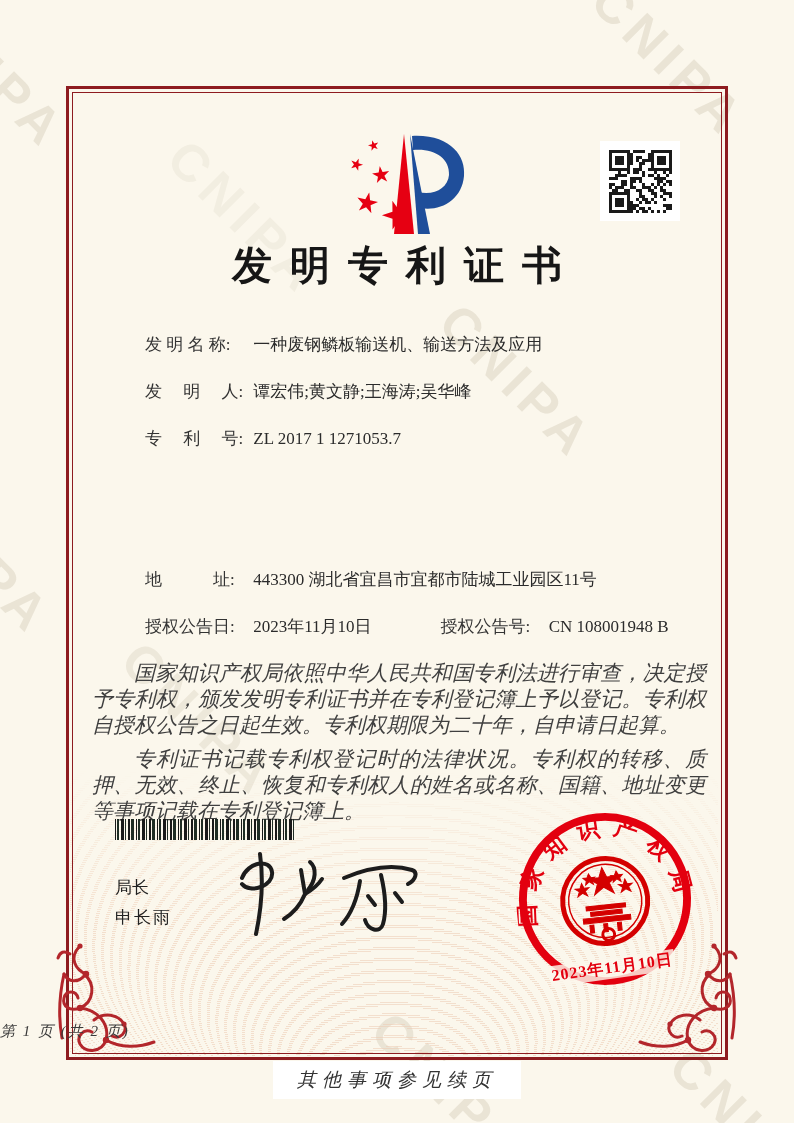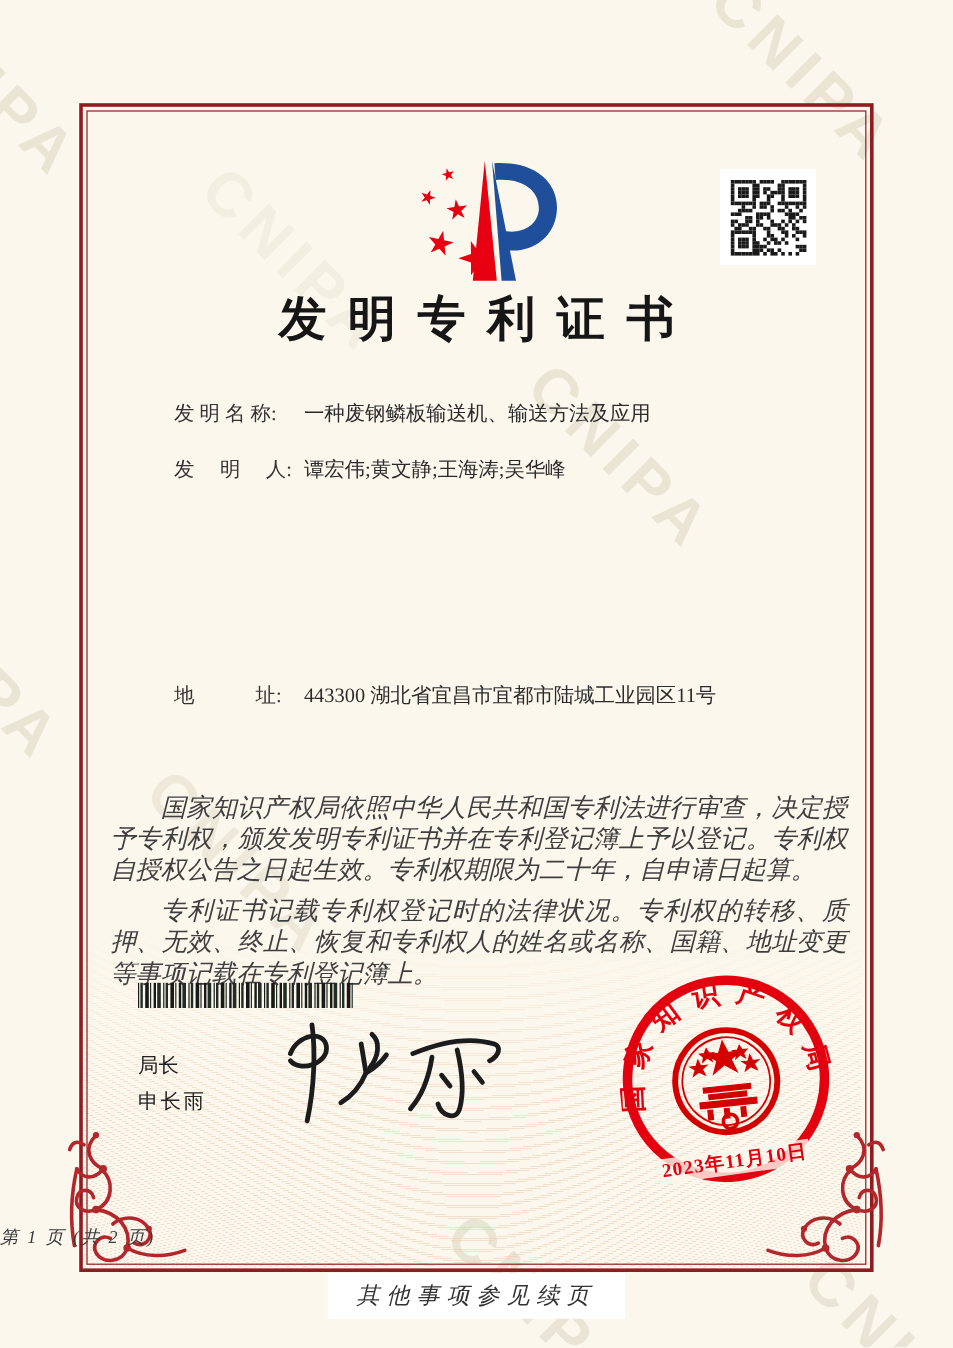--- a/index.html
+++ b/index.html
@@ -571,23 +571,33 @@
   <div class="doc-title">发明专利证书</div>
 
   <div class="field" style="top:333px;">
     <span class="flabel">发 明 名 称:</span>
     <span class="fvalue">一种废钢鳞板输送机、输送方法及应用</span>
   </div>
   <div class="field" style="top:380px;">
     <span class="flabel">发　 明　 人:</span>
     <span class="fvalue">谭宏伟;黄文静;王海涛;吴华峰</span>
   </div>
+  <div class="field" style="top:427px;">
+    <span class="flabel">专　 利　 号:</span>
+    <span class="fvalue">ZL 2017 1 1271053.7</span>
+  </div>
   <div class="field" style="top:568px;">
     <span class="flabel">地　　　址:</span>
     <span class="fvalue">443300 湖北省宜昌市宜都市陆城工业园区11号</span>
+  </div>
+  <div class="field" style="top:615px;">
+    <span class="flabel">授权公告日:</span>
+    <span class="fvalue wide">2023年11月10日</span>
+    <span class="flabel2">授权公告号:</span>
+    <span class="fvalue">CN 108001948 B</span>
   </div>
 
   <div class="paras">
     <p>国家知识产权局依照中华人民共和国专利法进行审查，决定授予专利权，颁发发明专利证书并在专利登记簿上予以登记。专利权自授权公告之日起生效。专利权期限为二十年，自申请日起算。</p>
     <p>专利证书记载专利权登记时的法律状况。专利权的转移、质押、无效、终止、恢复和专利权人的姓名或名称、国籍、地址变更等事项记载在专利登记簿上。</p>
   </div>
 
   <div class="barcode" id="barcode">
       <span style="width: 1px; margin-right: 1px; background: rgb(25, 25, 25);"></span>
       <span style="width: 2px; margin-right: 2px; background: rgb(31, 45, 36);"></span>

